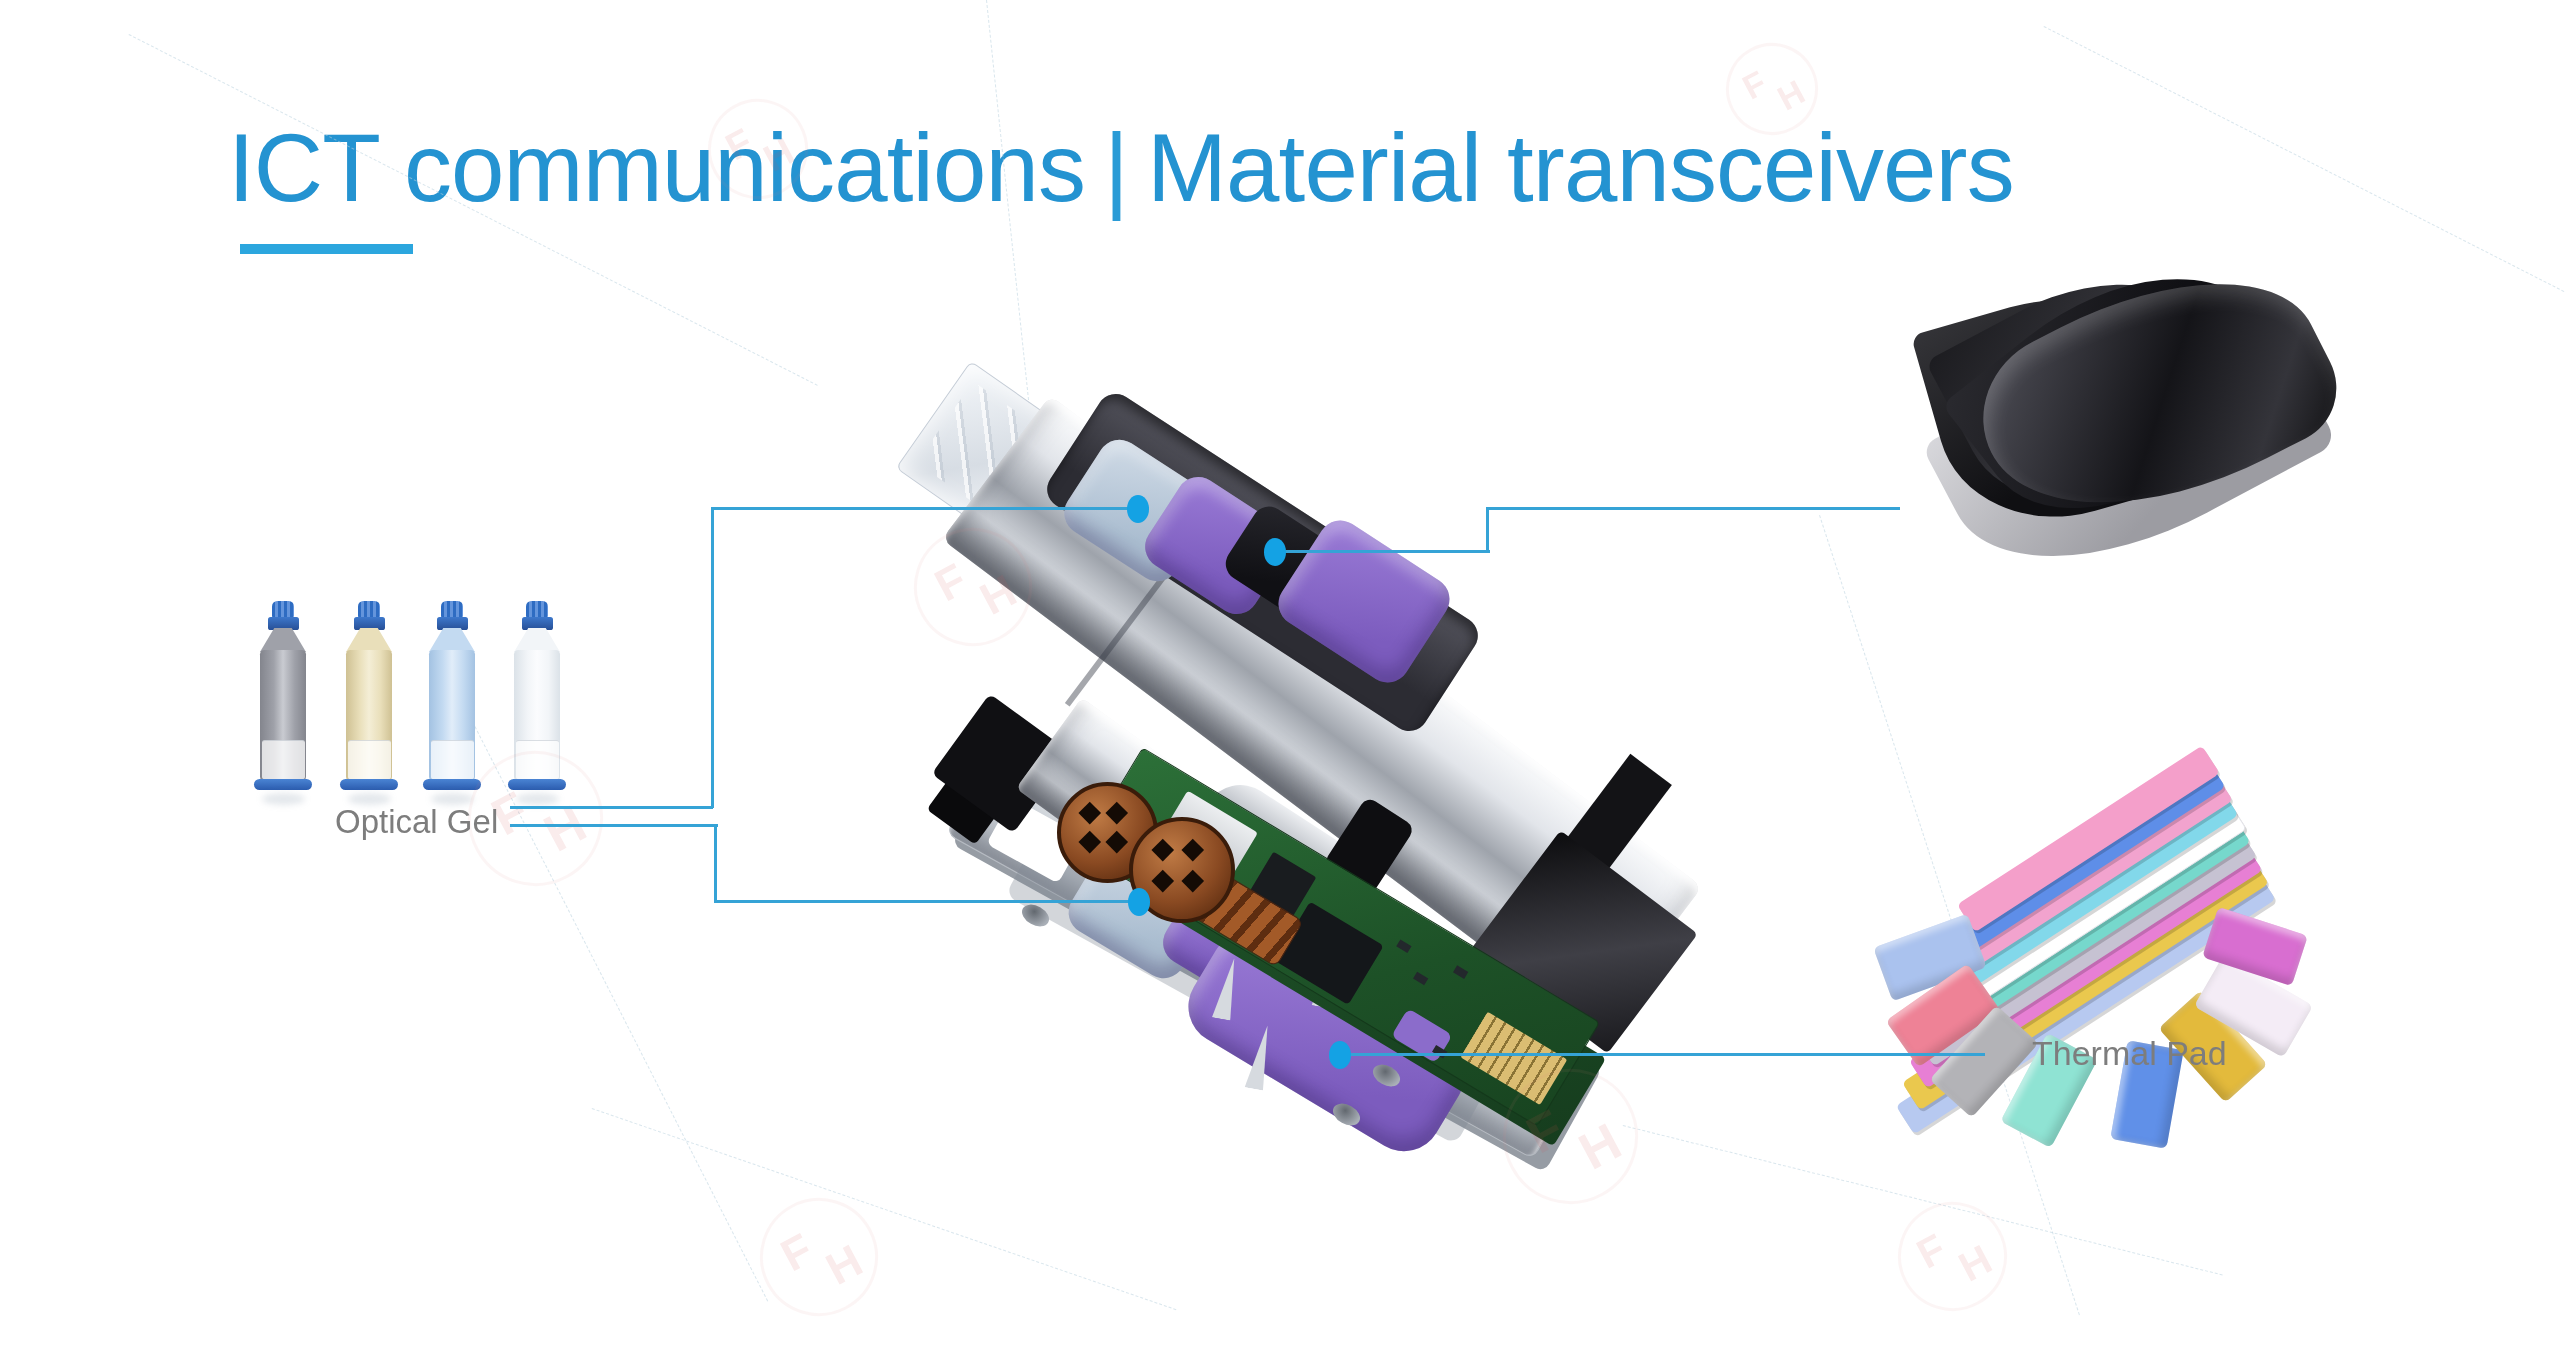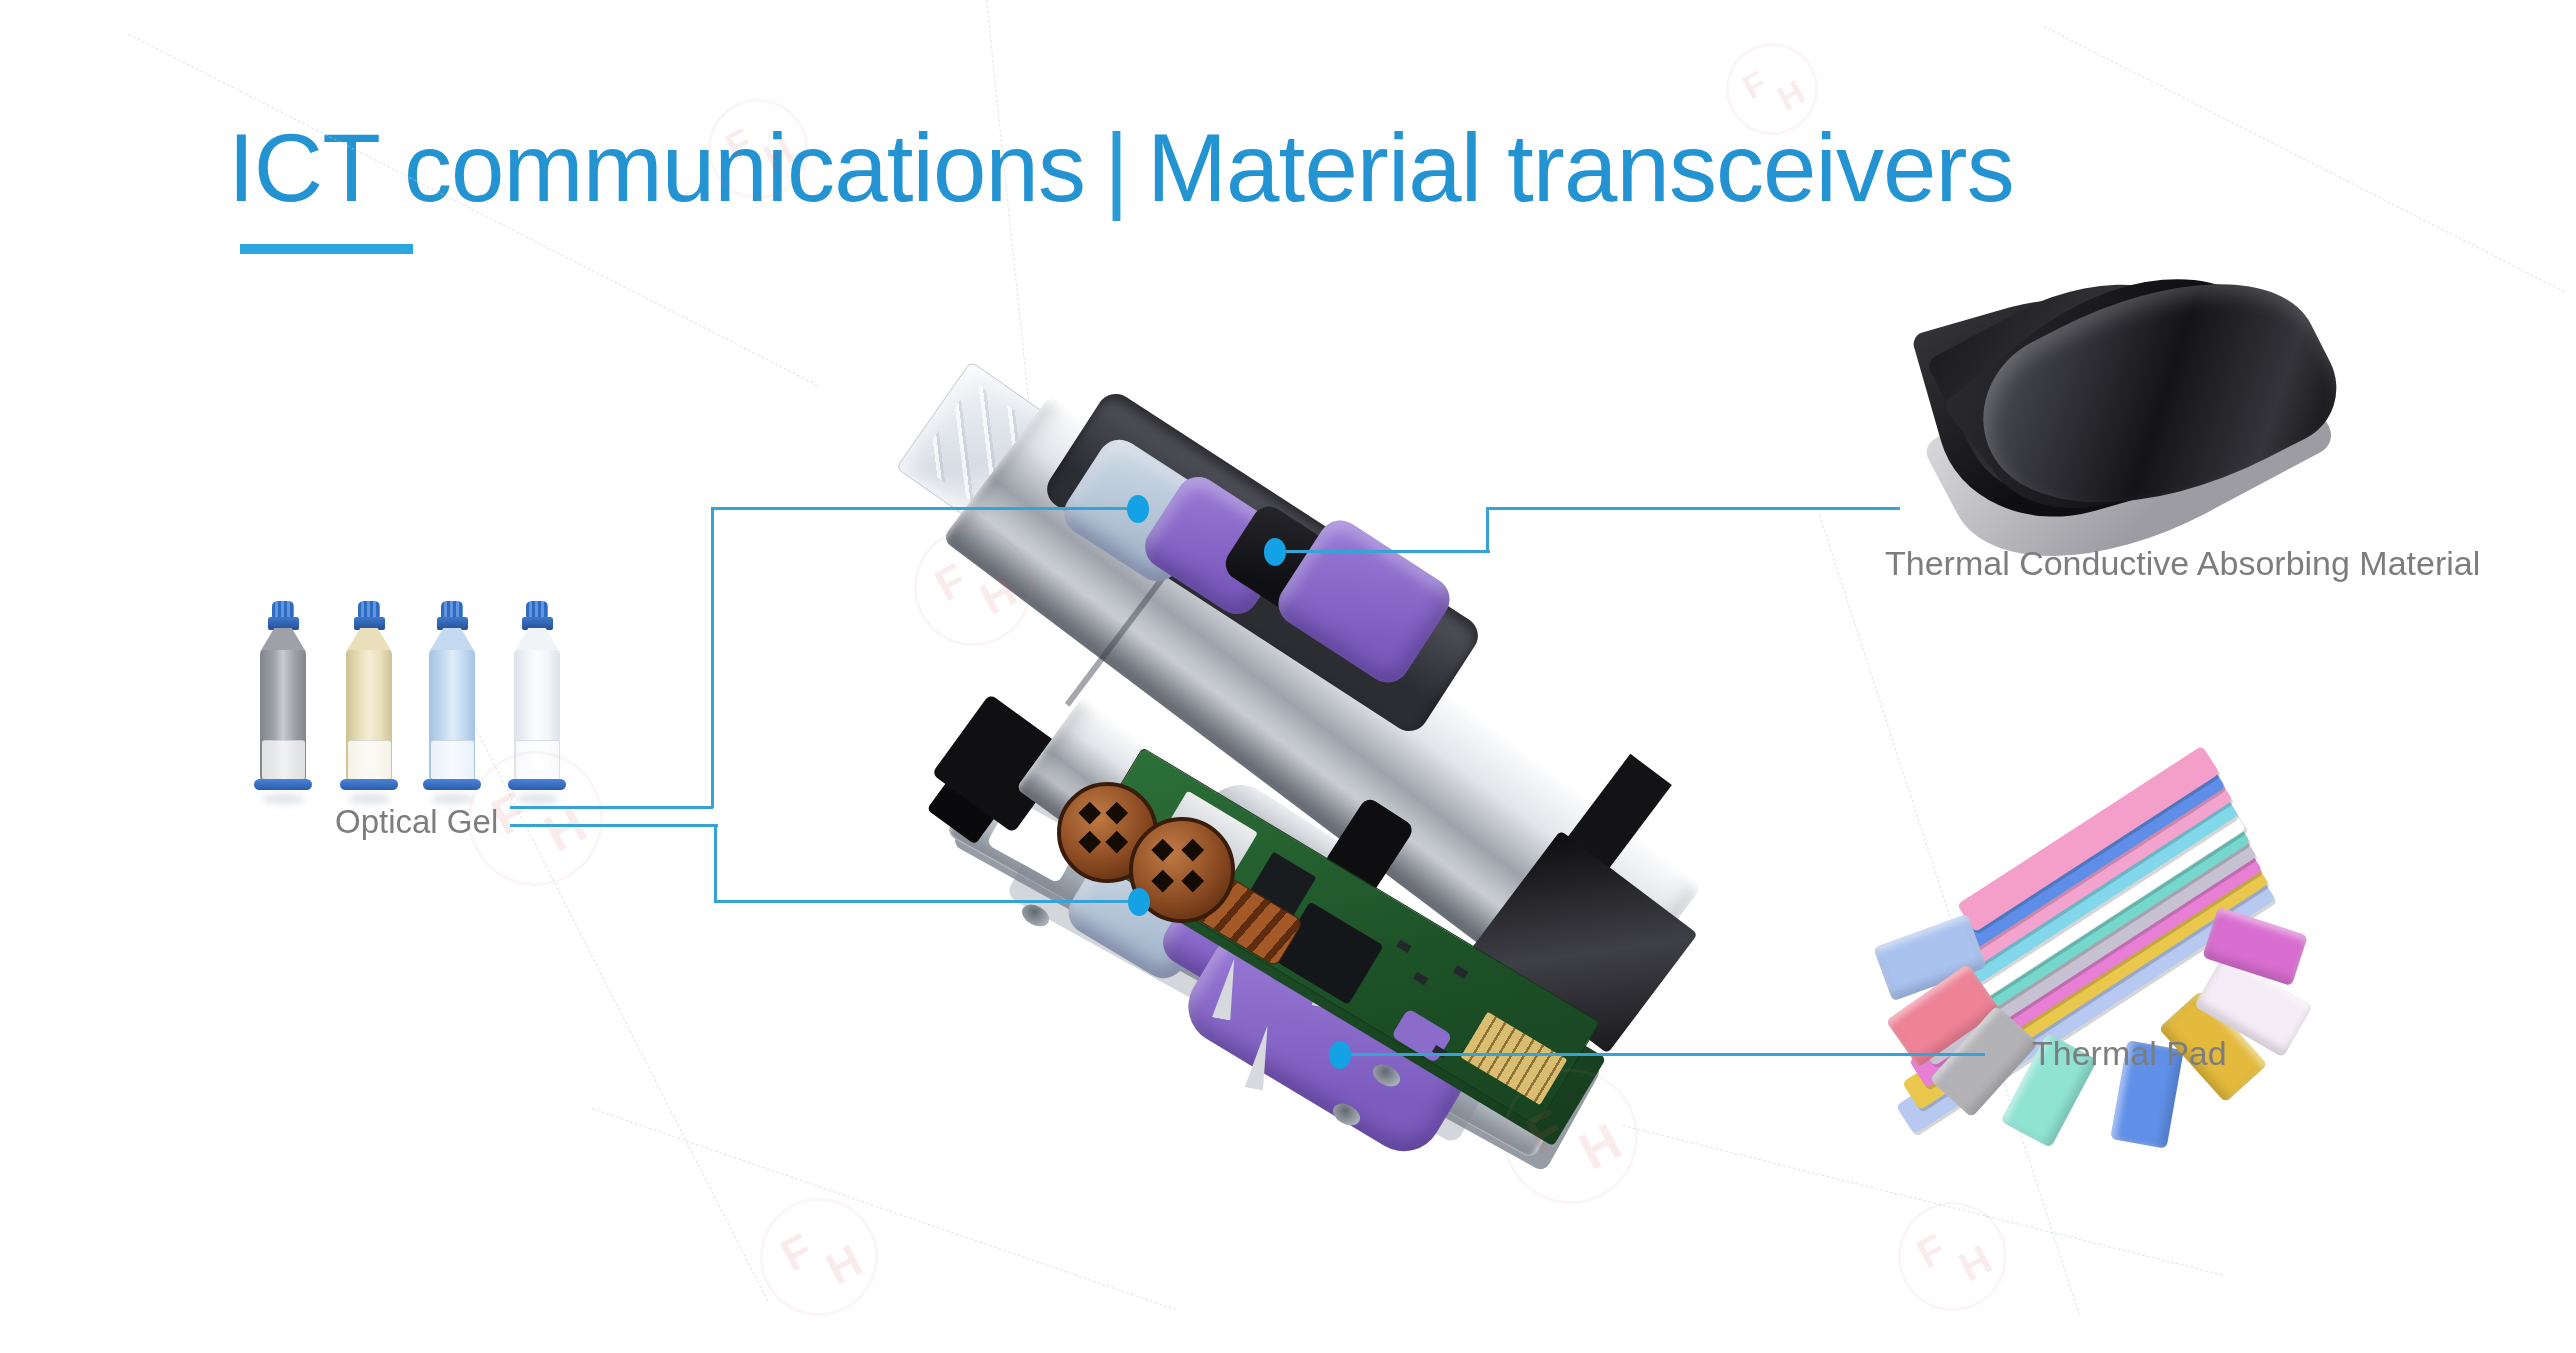--- a/index.html
+++ b/index.html
@@ -263,17 +263,16 @@
   <div class="abs cl" style="left: 1486px; top: 507px; width: 2.6px; height: 46px; background: rgb(53, 163, 214);"></div>
   <div class="abs cl" style="left: 1486px; top: 507px; width: 414px; height: 2.6px; background: rgb(53, 163, 214);"></div>
   <div class="abs cl" style="left: 1334px; top: 1053px; width: 651px; height: 2.6px; background: rgb(53, 163, 214);"></div>
 
   <div class="abs dot" style="left: 1127px; top: 495px; background: rgb(20, 162, 228);"></div>
   <div class="abs dot" style="left: 1264px; top: 538px; background: rgb(20, 162, 228);"></div>
   <div class="abs dot" style="left: 1128px; top: 888px; background: rgb(20, 162, 228);"></div>
   <div class="abs dot" style="left: 1329px; top: 1041px; background: rgb(20, 162, 228);"></div>
 
   <div class="abs callout-label" style="left: 335px; top: 805px; font-size: 33px; z-index: 32; color: rgb(125, 125, 125);">Optical Gel</div>
-  <div class="abs callout-label" style="left: 1885px; top: 546px; font-size: 34px; z-index: 32; color: rgb(125, 125, 125);">Thermal Conductive Absorbing Material</div>
   <div class="abs callout-label" style="left: 2032px; top: 1036px; font-size: 34px; z-index: 32; color: rgb(125, 125, 125);">Thermal Pad</div>
 
 </div>
 
 
 </body></html>

